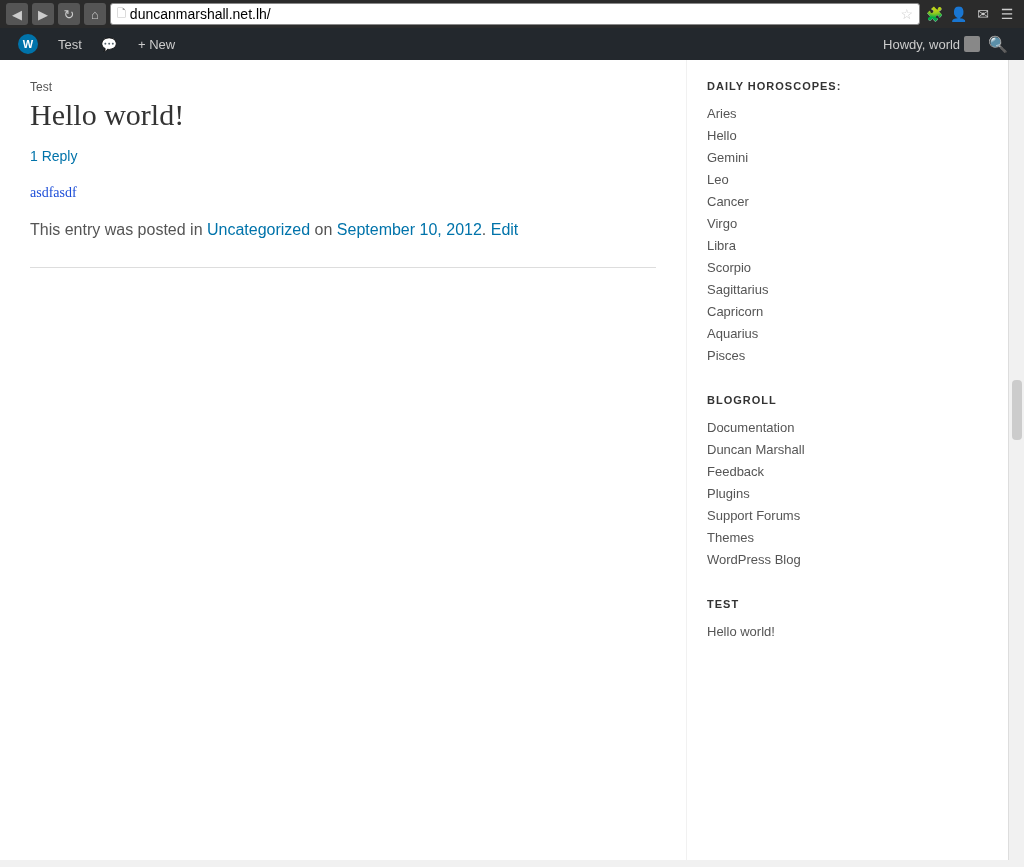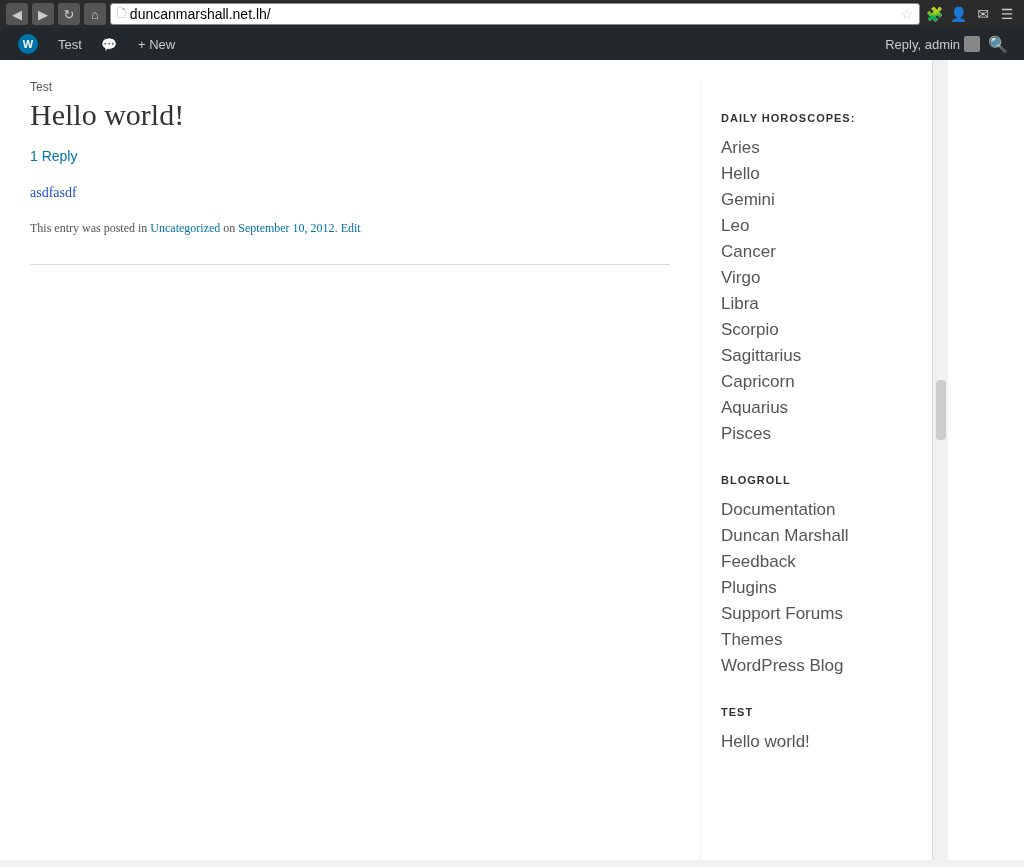--- a/index.html
+++ b/index.html
@@ -138,62 +138,61 @@
     }
 
     .post-content {
       margin-top: 20px;
       font-size: 14px;
       color: #1d4ed8;
       margin-bottom: 20px;
     }
 
     .post-meta {
-      font-size: 12px;
+      font-size: 16px;
       color: #555;
-      font-family: Liberation Serif, serif;
+      font-family: Liberation Sans, sans-serif;
       margin-bottom: 28px;
     }
     .post-meta a {
       color: #0073aa;
       text-decoration: none;
     }
 
     .post-divider {
       border: none;
       border-top: 1px solid #ddd;
       margin: 10px 0 20px 0;
     }
 
     
     .sidebar {
-      width: 232px;
-      padding: 32px 20px;
+      width: 322px;
+      padding: 20px 20px;
       border-left: 1px solid #f1f1f1;
-      margin-top: 20px;
     }
 
     .sidebar-widget { margin-bottom: 30px; }
 
     .widget-title {
       font-size: 11px;
       font-weight: bold;
       letter-spacing: 1px;
       text-transform: uppercase;
       color: #333;
       font-family: Arial, sans-serif;
       margin-bottom: 14px;
     }
 
     .widget-list { list-style: none; }
     .widget-list li { margin-bottom: 6px; }
     .widget-list a {
       color: #555;
       text-decoration: none;
-      font-size: 17px;
+      font-size: 13px;
       font-family: Arial, sans-serif;
     }
 
     
     .scrollbar-area {
       width: 16px;
       background: #f1f1f1;
       border-left: 1px solid #ddd;
       position: relative;
     }
@@ -237,21 +236,21 @@
   <div class="wp-admin-bar-item">
     <span>Test</span>
   </div>
   <div class="wp-admin-bar-item">
     <span>💬</span>
   </div>
   <div class="wp-admin-bar-item">
     <span>+ New</span>
   </div>
   <div class="wp-admin-bar-right">
-    <span class="howdy-text">Reply, admin</span>
+    <span class="howdy-text">Howdy, world</span>
     <div class="admin-avatar"></div>
     <div class="search-icon-btn">🔍</div>
   </div>
 </div>
 
 <div class="page-wrapper">
 
   <div class="main-content">
     <div class="test-label">Test</div>
     <h1 class="post-title">Hello world!</h1>

